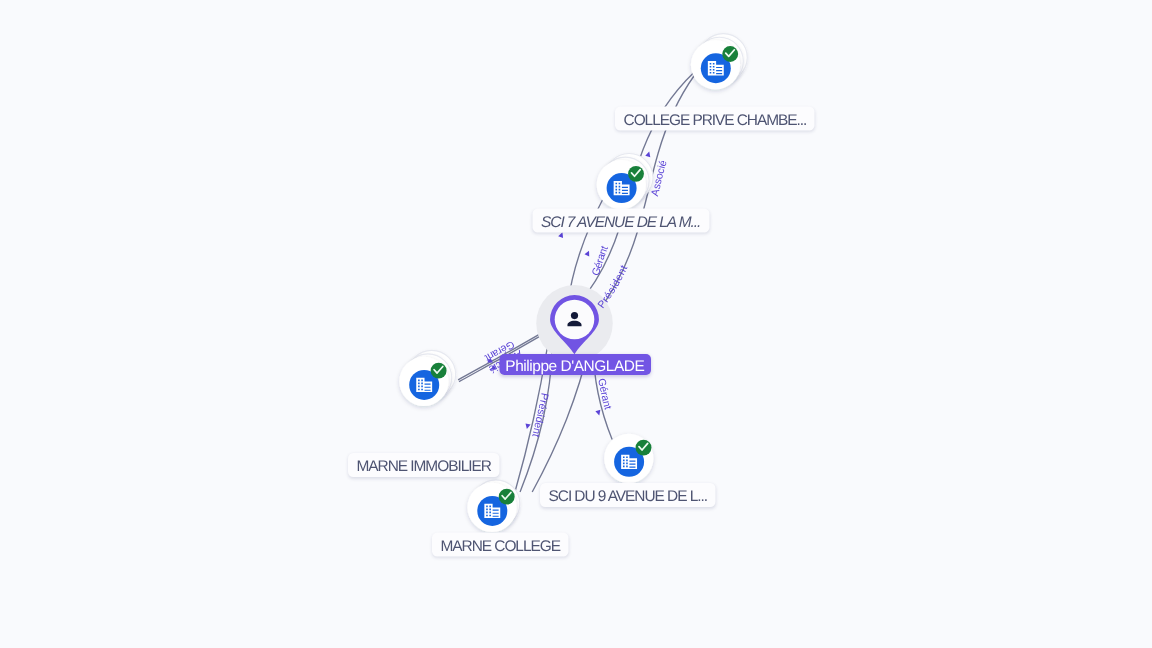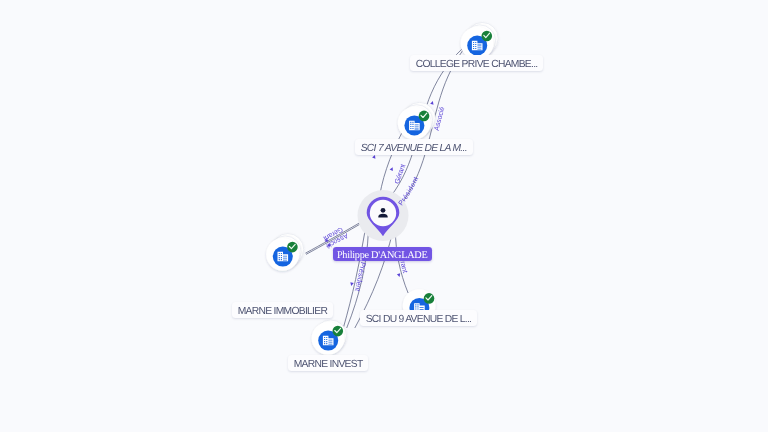--- a/index.html
+++ b/index.html
@@ -170,20 +170,20 @@
       </g>
       <path d="M 0 0 L -3.4 -1.75 L -3.4 1.75 Z" class="edgearrow" transform="translate(374.96,154.91) rotate(-69.3)"></path>
       <path d="M 0 0 L -3.4 -1.75 L -3.4 1.75 Z" class="edgearrow" transform="translate(392.67,167.18) rotate(-65.2)"></path>
       <path d="M 0 0 L -3.4 -1.75 L -3.4 1.75 Z" class="edgearrow" transform="translate(432.82,101.08) rotate(-73.7)"></path>
       <path d="M 0 0 L -3.4 -1.75 L -3.4 1.75 Z" class="edgearrow" transform="translate(327.07,246.48) rotate(150.9)"></path>
       <path d="M 0 0 L -3.4 -1.75 L -3.4 1.75 Z" class="edgearrow" transform="translate(324.79,241.73) rotate(151.0)"></path>
       <path d="M 0 0 L -3.4 -1.75 L -3.4 1.75 Z" class="edgearrow" transform="translate(351.26,285.96) rotate(103.1)"></path>
       <path d="M 0 0 L -3.4 -1.75 L -3.4 1.75 Z" class="edgearrow" transform="translate(399.54,276.98) rotate(73.5)"></path>
     </svg>
   <div id="labels">
-      <div class="nodelabel" style="left: 410px; top: 55px;">COLLEGE PRIVE CHAMBE...</div>
+      <div class="nodelabel" style="left: 410px; top: 71px;">COLLEGE PRIVE CHAMBE...</div>
       <div class="nodelabel" style="left: 355px; top: 139px; font-style: italic;">SCI 7 AVENUE DE LA M...</div>
       <div class="nodelabel" style="left: 232px; top: 270px; margin-top: 32px;">MARNE IMMOBILIER</div>
-      <div class="nodelabel" style="left: 288px; top: 355px;">MARNE INVEST</div>
-      <div class="nodelabel" style="left: 360px; top: 310px;">SCI DU 9 AVENUE DE L...</div>
-      <div class="personlabel" style="left: 332.7px; top: 247px; font-family: Liberation Serif, serif;">Philippe D'ANGLADE</div>
+      <div class="nodelabel" style="left: 288px; top: 355px;">MARNE COLLEGE</div>
+      <div class="nodelabel" style="left: 360px; top: 322px;">SCI DU 9 AVENUE DE L...</div>
+      <div class="personlabel" style="left: 332.7px; top: 236px;">Philippe D'ANGLADE</div>
     </div>
 </div>
 
 </body></html>

